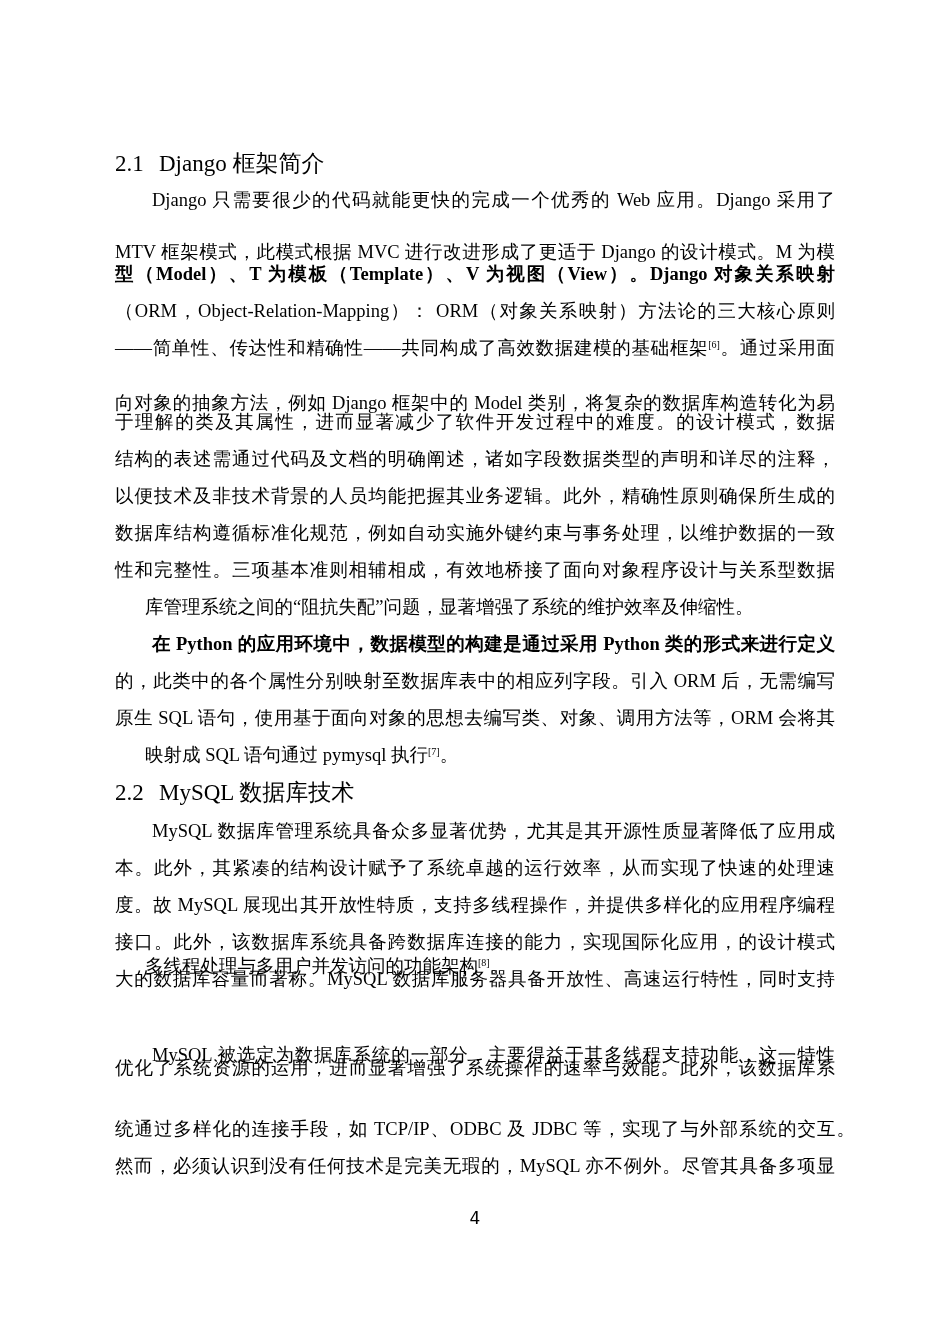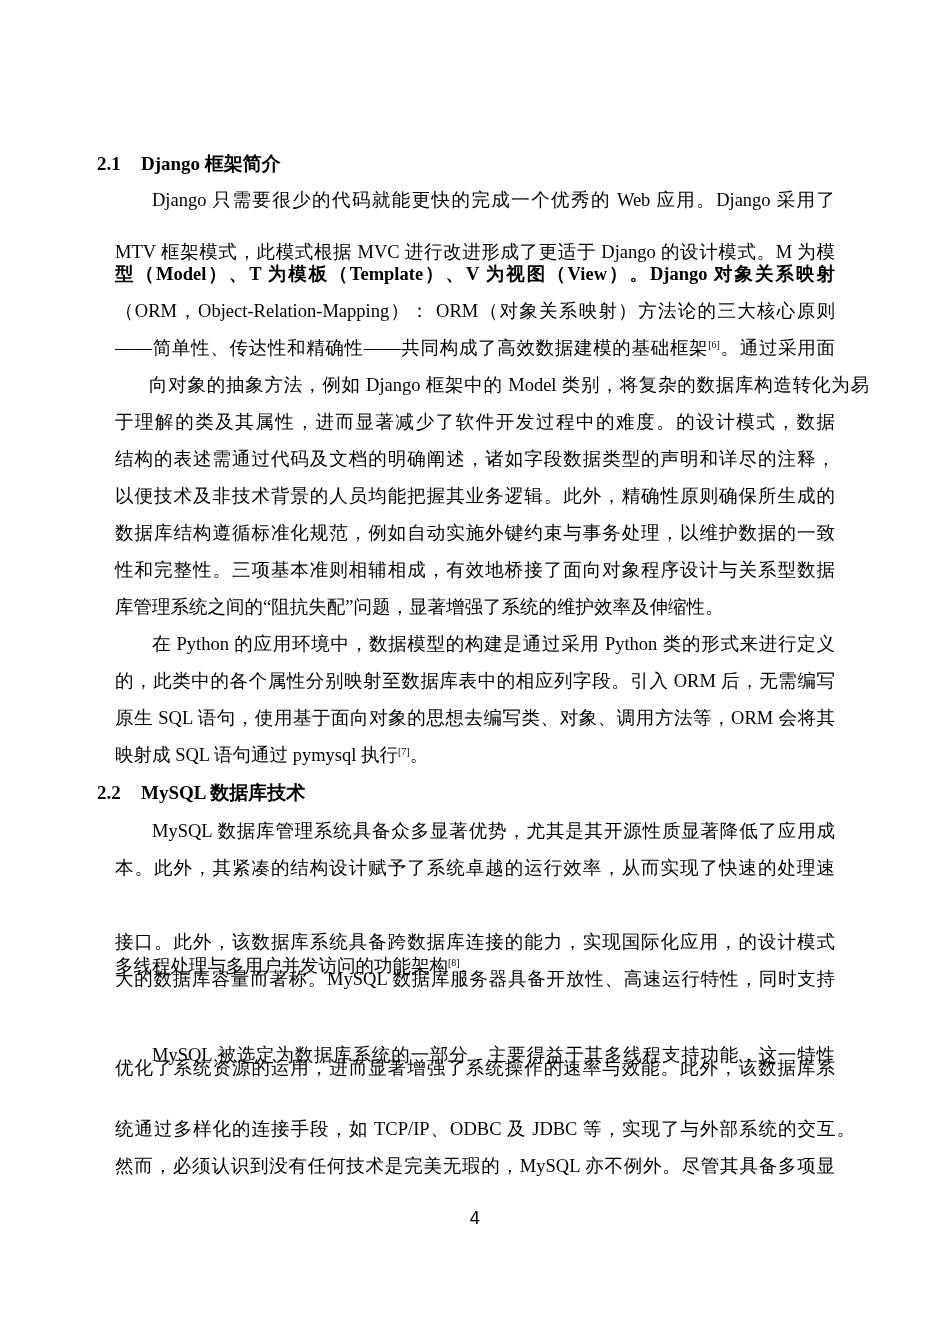--- a/index.html
+++ b/index.html
@@ -1,23 +1,23 @@
 <!DOCTYPE html>
 <html><head>
 <meta charset="utf-8">
 <style>
   html, body { margin: 0; padding: 0; background: #ffffff; }
   body { width: 950px; height: 1344px; position: relative; overflow: hidden;
          font-family: "Liberation Serif", "DejaVu Serif", serif; color: #000; }
   .page { position: absolute; left: 0; top: 0; width: 950px; height: 1344px; }
   .line { position: absolute; left: 115px; width: 720px; height: 37px; line-height: 37px;
           font-size: 18.5px; white-space: nowrap; text-align: justify; text-align-last: justify; }
-  .line.last { text-align-last: left; }
+  .line.last { text-align-last: left; margin-left: 30px; }
   .line.indent { left: 152px; width: 683px; }
-  .heading { position: absolute; left: 97px; font-size: 19px; line-height: 37px; height: 37px; white-space: nowrap; font-weight: bold; }
+  .heading { position: absolute; left: 115px; font-size: 23px; line-height: 37px; height: 37px; white-space: nowrap; }
   .heading .num { display: inline-block; width: 44px; }
   sup { font-size: 10px; vertical-align: top; position: relative; top: -4px; }
   .page-number { position: absolute; left: 0; width: 950px; text-align: center; top: 1208px;
                  font-family: "DejaVu Sans", sans-serif; font-size: 17px; }
 </style>
 </head>
 <body>
 
 <div class="page">
 
@@ -25,41 +25,42 @@
     <span class="num">2.1</span><span>Django 框架简介</span>
   </div>
 
   <div class="line indent" style="top:182px;">Django 只需要很少的代码就能更快的完成一个优秀的 Web 应用。Django 采用了</div>
   <div class="line" style="top:234px;">MTV 框架模式，此模式根据 MVC 进行改进形成了更适于 Django 的设计模式。M 为模</div>
   <div class="line" style="top:256px;font-weight:bold;">型（Model）、T 为模板（Template）、V 为视图（View）。Django 对象关系映射</div>
   <div class="line" style="top:293px;">（ORM，Object-Relation-Mapping）： ORM（对象关系映射）方法论的三大核心原则</div>
   <div class="line" style="top:330px;">
     <span>——简单性、传达性和精确性——共同构成了高效数据建模的基础框架</span><sup>[6]</sup><span>。通过采用面</span>
   </div>
-  <div class="line" style="top:367px;margin-left:34px;">向对象的抽象方法，例如 Django 框架中的 Model 类别，将复杂的数据库构造转化为易</div>
+  <div class="line" style="top:385px;">向对象的抽象方法，例如 Django 框架中的 Model 类别，将复杂的数据库构造转化为易</div>
   <div class="line" style="top:404px;">于理解的类及其属性，进而显著减少了软件开发过程中的难度。的设计模式，数据</div>
   <div class="line" style="top:441px;">结构的表述需通过代码及文档的明确阐述，诸如字段数据类型的声明和详尽的注释，</div>
   <div class="line" style="top:515px;">数据库结构遵循标准化规范，例如自动实施外键约束与事务处理，以维护数据的一致</div>
   <div class="line" style="top:478px;">以便技术及非技术背景的人员均能把握其业务逻辑。此外，精确性原则确保所生成的</div>
   <div class="line" style="top:552px;">性和完整性。三项基本准则相辅相成，有效地桥接了面向对象程序设计与关系型数据</div>
   <div class="line last" style="top:589px;">库管理系统之间的“阻抗失配”问题，显著增强了系统的维护效率及伸缩性。</div>
 
-  <div class="line indent" style="top:626px;">在 Python 的应用环境中，数据模型的构建是通过采用 Python 类的形式来进行定义</div>
+  <div class="line indent" style="top:626px;font-weight:bold;">在 Python 的应用环境中，数据模型的构建是通过采用 Python 类的形式来进行定义</div>
   <div class="line" style="top:663px;">的，此类中的各个属性分别映射至数据库表中的相应列字段。引入 ORM 后，无需编写</div>
   <div class="line" style="top:700px;">原生 SQL 语句，使用基于面向对象的思想去编写类、对象、调用方法等，ORM 会将其</div>
   <div class="line last" style="top:737px;">
     <span>映射成 SQL 语句通过 pymysql 执行</span><sup>[7]</sup><span>。</span>
   </div>
 
   <div class="heading" style="top:774px;">
     <span class="num">2.2</span><span>MySQL 数据库技术</span>
   </div>
 
   <div class="line indent" style="top:813px;">MySQL 数据库管理系统具备众多显著优势，尤其是其开源性质显著降低了应用成</div>
   <div class="line" style="top:850px;">本。此外，其紧凑的结构设计赋予了系统卓越的运行效率，从而实现了快速的处理速</div>
+  <div class="line" style="top:887px;">度。故 MySQL 展现出其开放性特质，支持多线程操作，并提供多样化的应用程序编程</div>
   <div class="line" style="top:924px;">接口。此外，该数据库系统具备跨数据库连接的能力，实现国际化应用，的设计模式</div>
   <div class="line" style="top:961px;">大的数据库容量而著称。MySQL 数据库服务器具备开放性、高速运行特性，同时支持</div>
   <div class="line last" style="top:948px;">
     <span>多线程处理与多用户并发访问的功能架构</span><sup>[8]</sup><span>。</span>
   </div>
 
   <div class="line indent" style="top:1037px;">MySQL 被选定为数据库系统的一部分，主要得益于其多线程支持功能，这一特性</div>
   <div class="line" style="top:1050px;">优化了系统资源的运用，进而显著增强了系统操作的速率与效能。此外，该数据库系</div>
   <div class="line" style="top:1111px;width:740px;">统通过多样化的连接手段，如 TCP/IP、ODBC 及 JDBC 等，实现了与外部系统的交互。</div>
   <div class="line" style="top:1148px;">然而，必须认识到没有任何技术是完美无瑕的，MySQL 亦不例外。尽管其具备多项显</div>

